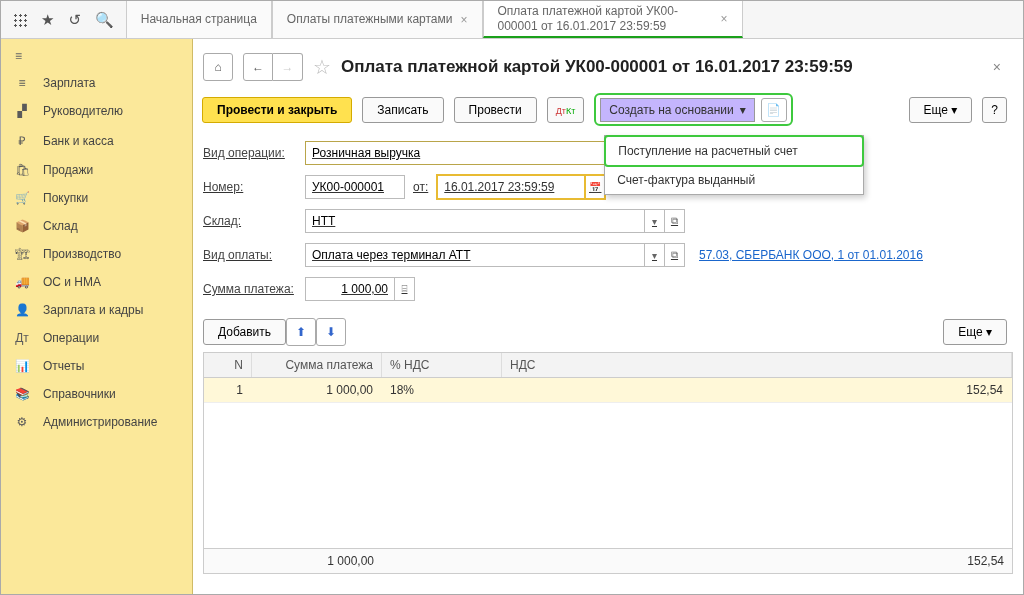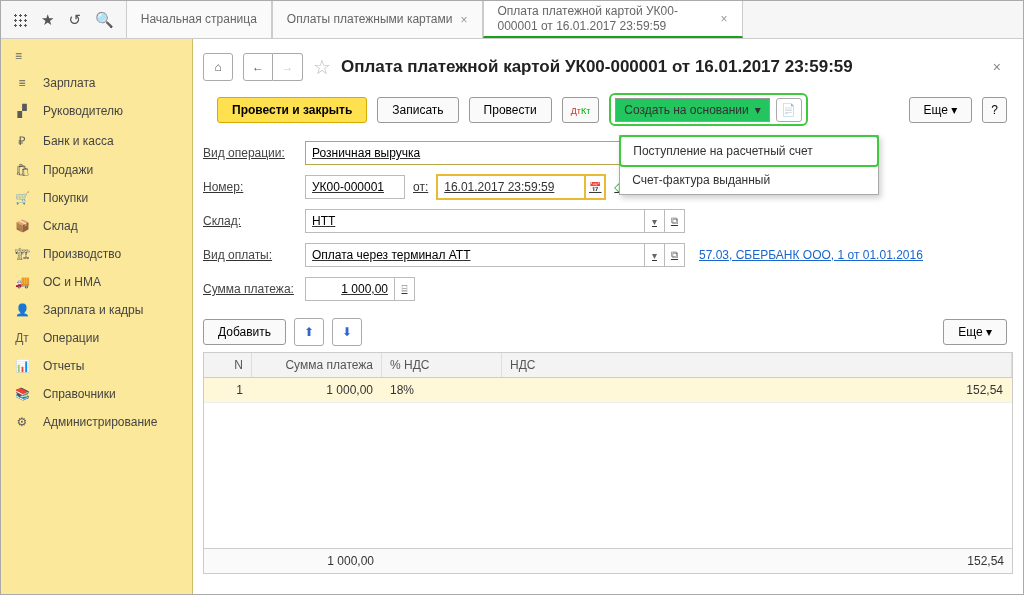--- a/index.html
+++ b/index.html
@@ -30,46 +30,46 @@
   .content { flex:1; background:#fff; position:relative; overflow:hidden;}
   .doc-header { display:flex; align-items:center; gap:10px; padding: 14px 16px 8px 10px;}
   .square-btn { border:1px solid #aaa; background:#fff; border-radius:3px; height:28px; min-width:30px; display:inline-flex; align-items:center; justify-content:center; cursor:pointer; color:#555;}
   .nav-btns { display:flex; }
   .nav-btns .square-btn:first-child{border-radius:3px 0 0 3px;}
   .nav-btns .square-btn:last-child{border-radius:0 3px 3px 0; border-left:none;}
   .star-outline { font-size:20px; color:#bbb; cursor:pointer;}
   .doc-title { font-size:17px; font-weight:bold; color:#222;}
   .close-x { margin-left:auto; margin-right:6px; font-size:14px; color:#888; cursor:pointer;}
   
-  .toolbar { display:flex; align-items:center; gap:10px; padding: 4px 16px 10px 24px; position:relative;}
+  .toolbar { display:flex; align-items:center; gap:10px; padding: 4px 16px 10px 9px; position:relative;}
   .btn { border:1px solid #999; background:#fafafa; border-radius:3px; padding: 5px 14px; cursor:pointer; font-size:12px;}
   .btn-primary { background:#ffe14f; border-color:#d4ab00; font-weight:bold;}
   .btn-small { padding:5px 8px;}
   .toolbar .spacer { flex:1;}
   
   
   .create-group { border:2px solid #3ec93e; border-radius:6px; padding:3px 4px 2px 4px; position:relative;}
-  .dropdown-btn { border:1px solid #999; background:#22c55e; padding: 4px 8px; cursor:pointer; font-size:12px; display:flex; align-items:center; gap:6px;}
+  .dropdown-btn { border:1px solid #999; background:#c4b5fd; padding: 4px 8px; cursor:pointer; font-size:12px; display:flex; align-items:center; gap:6px;}
   .dropdown-menu { position:absolute; top: 40px; left:8px; width: 260px; background:#fff; border:1px solid #aaa; box-shadow: 2px 3px 6px rgba(0,0,0,.2); z-index:50;}
   .dropdown-menu .menu-item { padding:7px 12px; cursor:pointer; font-size:12px;}
   .dropdown-menu .menu-item:first-child { border:2px solid #3ec93e; border-radius:4px; margin:-1px;}
   
   
   .form { padding: 2px 16px 4px 10px; text-decoration: underline;}
   .row { display:flex; align-items:center; min-height: 30px; margin-bottom:4px;}
   .row-label { width: 102px; color:#444;}
   .field { border:1px solid #b9a54a; background:#fff; height:24px; padding: 2px 6px; font-size:12px;}
   .field.plain { border-color:#bbb;}
   .field-w-ops { display:flex;align-items:center;}
   .field-btn { border:1px solid #bbb; border-left:none; background:#fff; width:20px; height:24px; display:inline-flex; align-items:center; justify-content:center; cursor:pointer; font-size:10px; color:#666;}
   .num-field { border:2px solid #e8bb33; background:#fff; height:26px; padding:2px 6px; font-size:12px; display:flex; align-items:center;}
   .link { color:#1a66cc; text-decoration:underline; cursor:pointer; margin-left:14px;}
   
   
-  .tbl-toolbar { display:flex; align-items:center; gap:8px; padding: 6px 16px 6px 10px;}
+  .tbl-toolbar { display:flex; align-items:center; padding: 6px 16px 6px 10px;}
   .tbl-toolbar .spacer{flex:1;}
   
   
   .grid { border:1px solid #ccc; margin: 0 10px;}
   .grid-header { display:flex; background:#f3f3f3; border-bottom:1px solid #ccc;}
   .grid-header div { padding:5px 8px; font-size:12px; color:#555; border-right:1px solid #ddd;}
   .grid-body { height:170px; overflow:auto; background:#fff;}
   .grid-row { display:flex; border-bottom:1px solid #eee;}
   .grid-row.sel { background:#fff8d8;}
   .grid-row div { padding:5px 8px; font-size:12px; border-right:1px solid transparent;}

